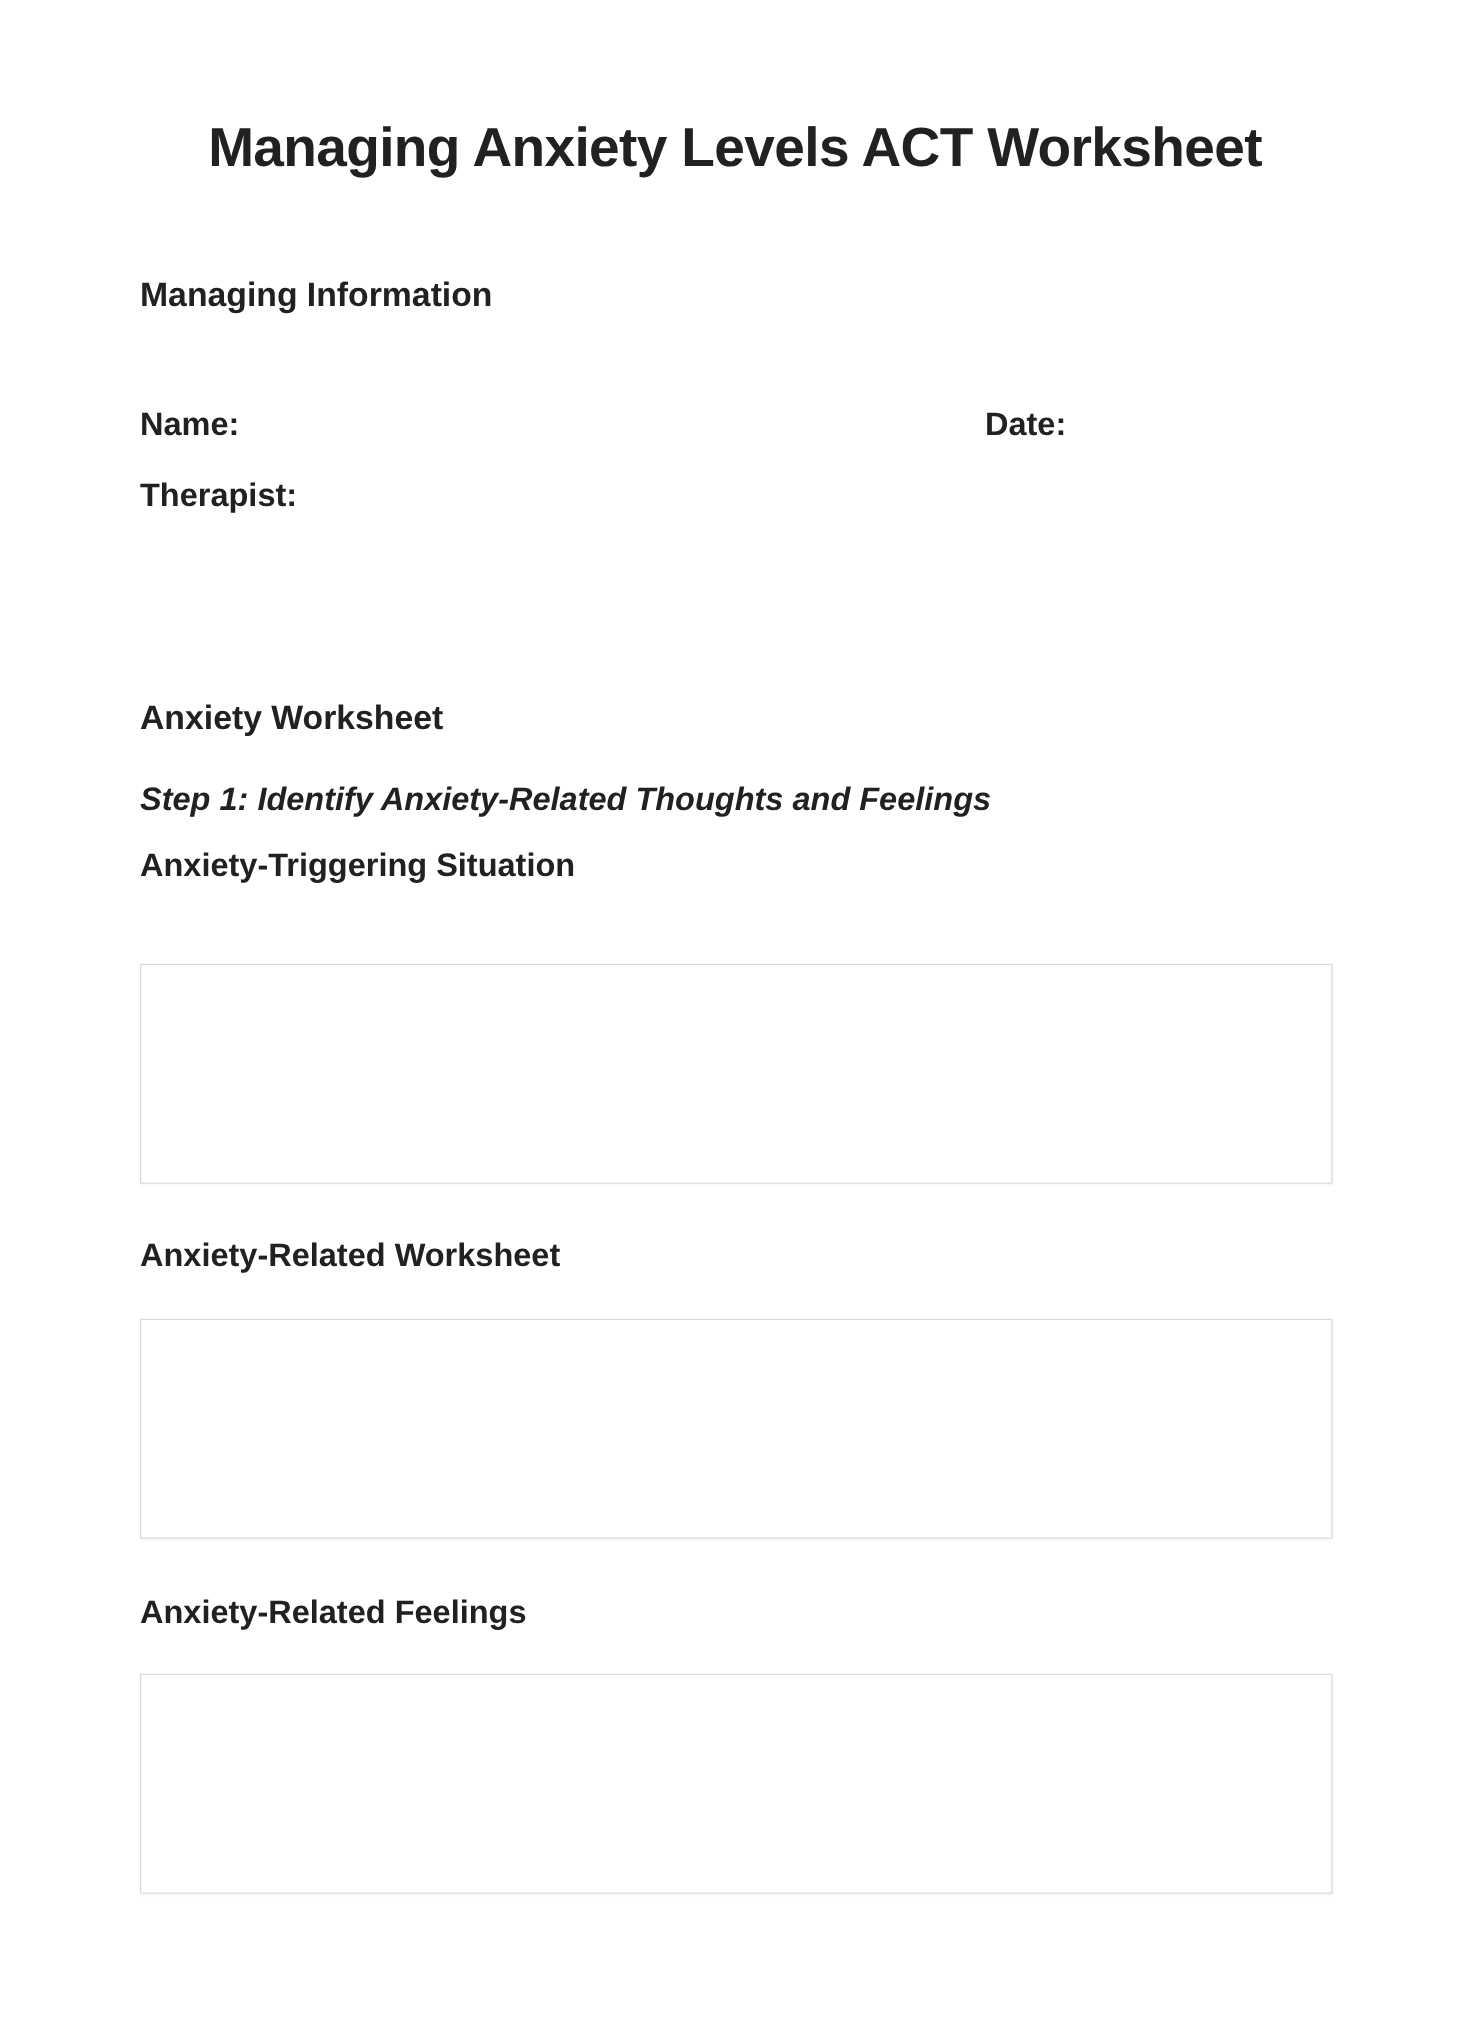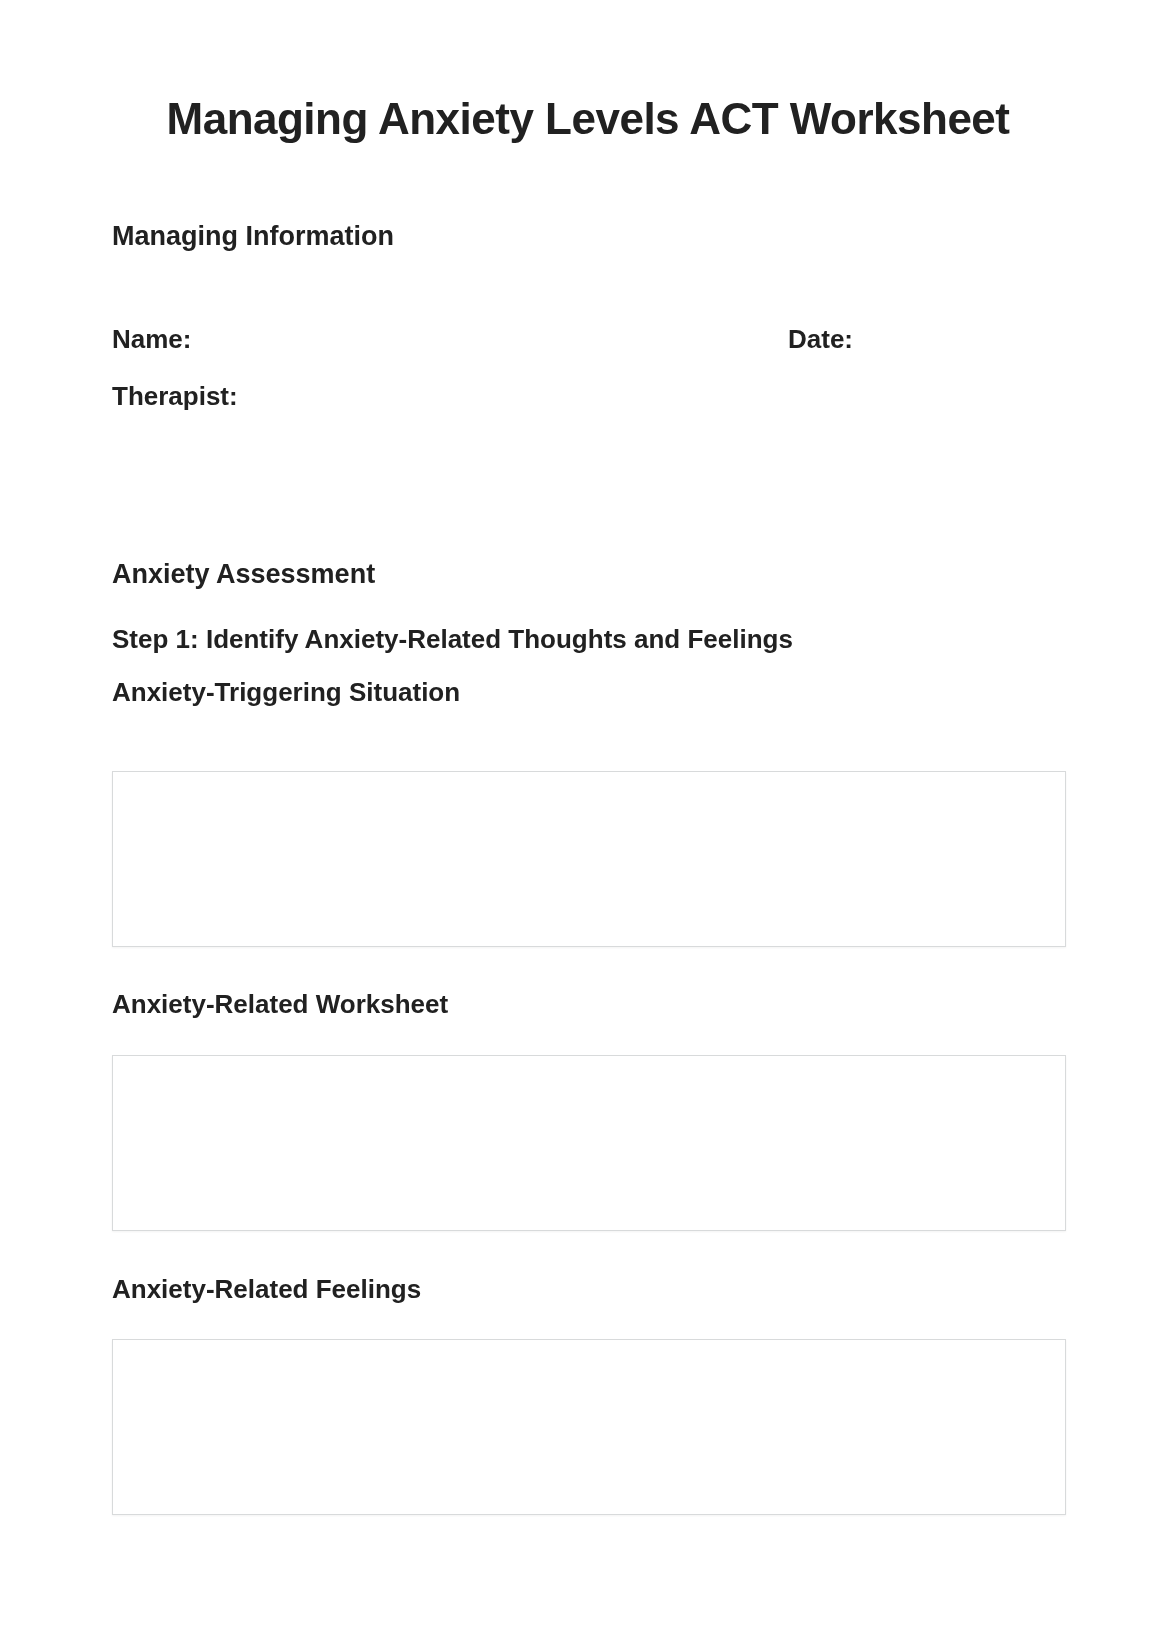--- a/index.html
+++ b/index.html
@@ -38,21 +38,21 @@
     position: absolute;
     font-size: 26px;
     font-weight: bold;
     line-height: 1.25;
   }
   .heading-patient   { top: 220px; }
   .label-name        { top: 323px; left: 112px; }
   .label-date        { top: 323px; left: 788px; }
   .label-therapist   { top: 380px; left: 112px; }
   .heading-assessment{ top: 558px; }
-  .label-step1       { top: 623px; left: 112px; }
+  .label-step1       { top: 623px; left: 112px; font-style: italic; }
   .label-situation   { top: 676px; left: 112px; }
   .label-thoughts    { top: 988px; left: 112px; }
   .label-feelings    { top: 1273px; left: 112px; }
   .answer-box {
     position: absolute;
     left: 112px;
     width: 954px;
     height: 176px;
     background: #ffffff;
     border: 1px solid #d8dadb;
@@ -77,21 +77,21 @@
   <h1 class="doc-title">Managing Anxiety Levels ACT Worksheet</h1>
 
   <h2 class="section-heading heading-patient">Managing Information</h2>
 
   <span class="field-label label-name">Name:</span>
 
   <span class="field-label label-date">Date:</span>
 
   <span class="field-label label-therapist">Therapist:</span>
 
-  <h2 class="section-heading heading-assessment">Anxiety Assessment</h2>
+  <h2 class="section-heading heading-assessment">Anxiety Worksheet</h2>
 
   <span class="field-label label-step1">Step 1: Identify Anxiety-Related Thoughts and Feelings</span>
 
   <span class="field-label label-situation">Anxiety-Triggering Situation</span>
 
   <textarea class="answer-box box-situation" style=""></textarea>
 
   <span class="field-label label-thoughts">Anxiety-Related Worksheet</span>
 
   <textarea class="answer-box box-thoughts" style=""></textarea>

